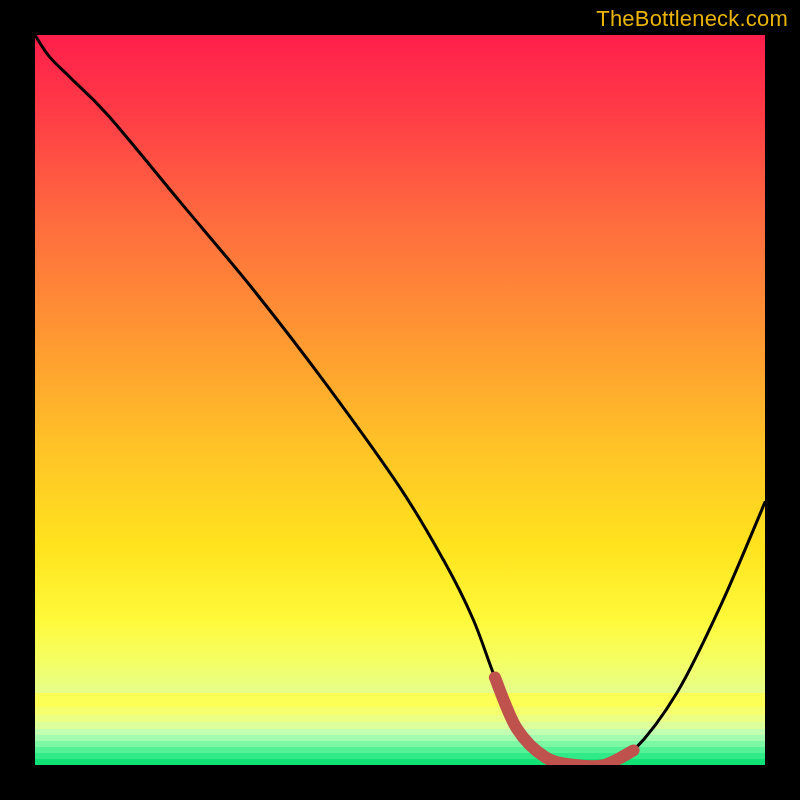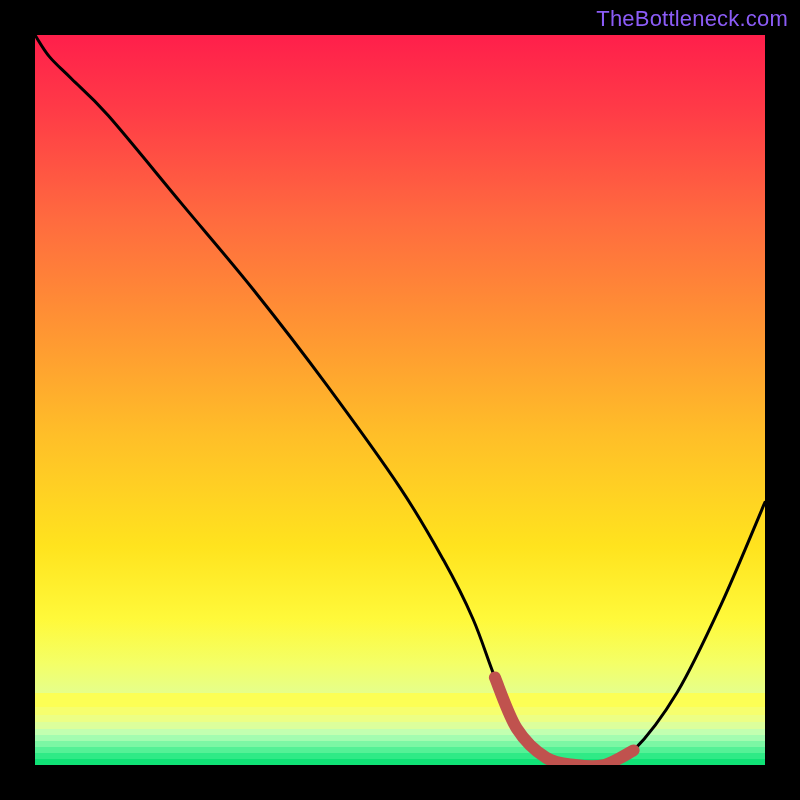--- a/index.html
+++ b/index.html
@@ -52,21 +52,21 @@
     top: 0;
     width: 100%;
     height: 100%;
     overflow: visible;
   }
   .watermark {
     position: absolute;
     top: 6px;
     right: 12px;
     font-size: 22px;
-    color: #8b5cf6;
+    color: #eab308;
     font-weight: 500;
     letter-spacing: 0.2px;
   }
 </style>
 </head>
 <body>
 
 <div class="frame">
 
   <div class="watermark">TheBottleneck.com</div>

